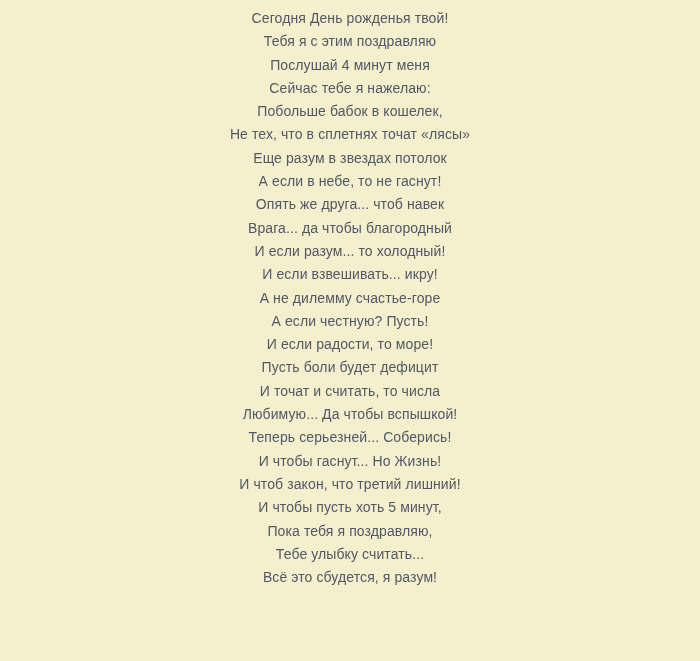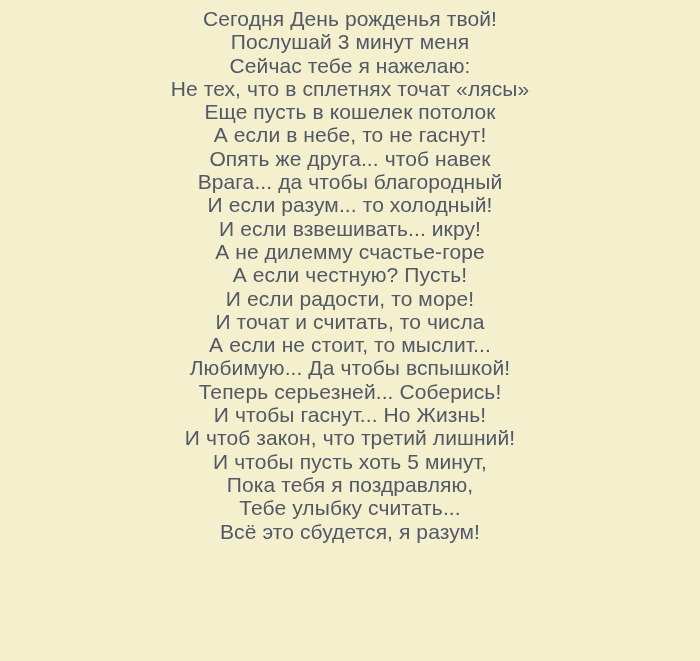--- a/index.html
+++ b/index.html
@@ -19,47 +19,49 @@
   .poem-container {
     width: 100%;
     height: 100%;
     padding-top: 7px;
   }
   .poem-text {
     width: 100%;
     text-align: center;
   }
   .poem-line {
-    font-size: 21px;
+    font-size: 14px;
     line-height: 23.3px;
     color: var(--text);
     letter-spacing: 0.1px;
     white-space: pre;
   }
 </style>
 </head>
 <body>
 
 <main class="poem-container">
   <div class="poem-text">
       <div class="poem-line">Сегодня День рожденья твой!</div>
-      <div class="poem-line">Послушай 3 минут меня</div>
+      <div class="poem-line">Тебя я с этим поздравляю</div>
+      <div class="poem-line">Послушай 4 минут меня</div>
       <div class="poem-line">Сейчас тебе я нажелаю:</div>
+      <div class="poem-line">Побольше бабок в кошелек,</div>
       <div class="poem-line">Не тех, что в сплетнях точат «лясы»</div>
-      <div class="poem-line">Еще пусть в кошелек потолок</div>
+      <div class="poem-line">Еще разум в звездах потолок</div>
       <div class="poem-line">А если в небе, то не гаснут!</div>
       <div class="poem-line">Опять же друга... чтоб навек</div>
       <div class="poem-line">Врага... да чтобы благородный</div>
       <div class="poem-line">И если разум... то холодный!</div>
       <div class="poem-line">И если взвешивать... икру!</div>
       <div class="poem-line">А не дилемму счастье-горе</div>
       <div class="poem-line">А если честную? Пусть!</div>
       <div class="poem-line">И если радости, то море!</div>
+      <div class="poem-line">Пусть боли будет дефицит</div>
       <div class="poem-line">И точат и считать, то числа</div>
-      <div class="poem-line">А если не стоит, то мыслит...</div>
       <div class="poem-line">Любимую... Да чтобы вспышкой!</div>
       <div class="poem-line">Теперь серьезней... Соберись!</div>
       <div class="poem-line">И чтобы гаснут... Но Жизнь!</div>
       <div class="poem-line">И чтоб закон, что третий лишний!</div>
       <div class="poem-line">И чтобы пусть хоть 5 минут,</div>
       <div class="poem-line">Пока тебя я поздравляю,</div>
       <div class="poem-line">Тебе улыбку считать...</div>
       <div class="poem-line">Всё это сбудется, я разум!</div>
     </div>
 </main>

